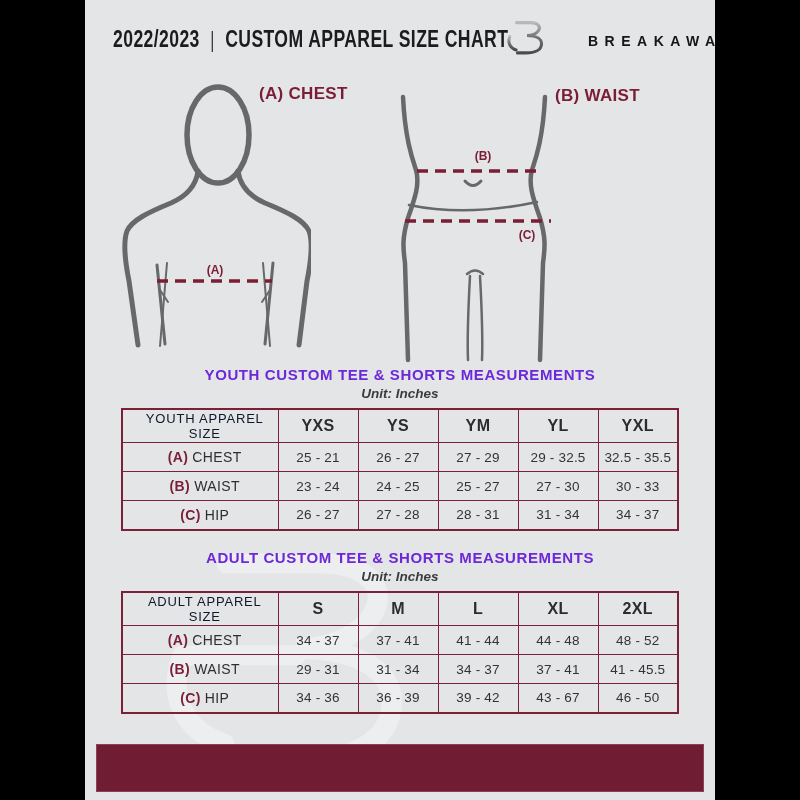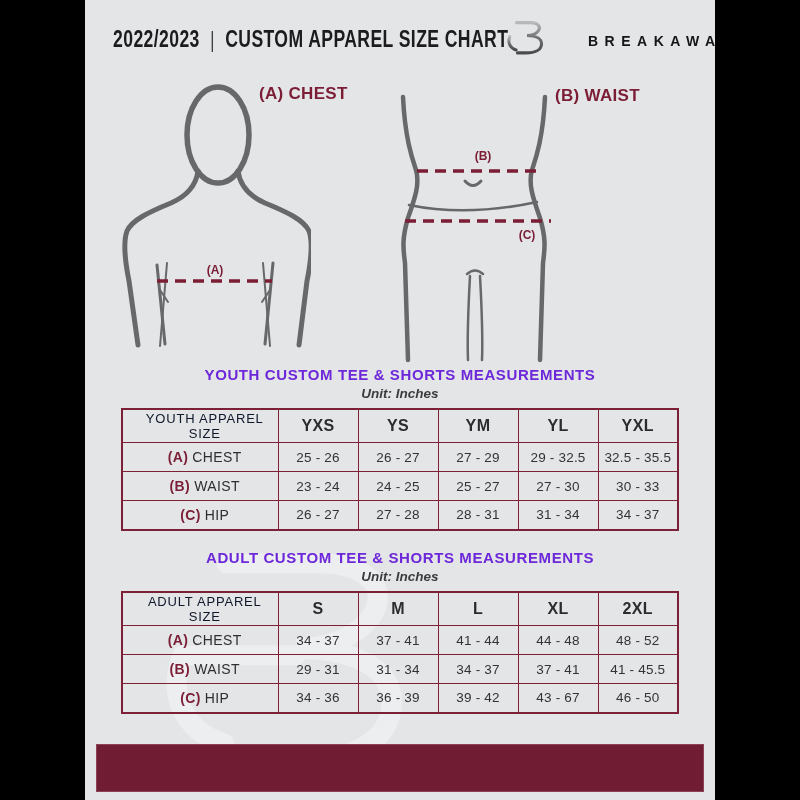--- a/index.html
+++ b/index.html
@@ -160,21 +160,21 @@
             <th class="size-col">YXS</th>
             <th class="size-col">YS</th>
             <th class="size-col">YM</th>
             <th class="size-col">YL</th>
             <th class="size-col">YXL</th>
           </tr>
         </thead>
         <tbody>
           <tr>
             <td class="row-label"><span class="pfx">(A)</span>CHEST</td>
-            <td class="val">25 - 26</td>
+            <td class="val">25 - 21</td>
             <td class="val">26 - 27</td>
             <td class="val">27 - 29</td>
             <td class="val">29 - 32.5</td>
             <td class="val">32.5 - 35.5</td>
           </tr>
           <tr>
             <td class="row-label"><span class="pfx">(B)</span>WAIST</td>
             <td class="val">23 - 24</td>
             <td class="val">24 - 25</td>
             <td class="val">25 - 27</td>

